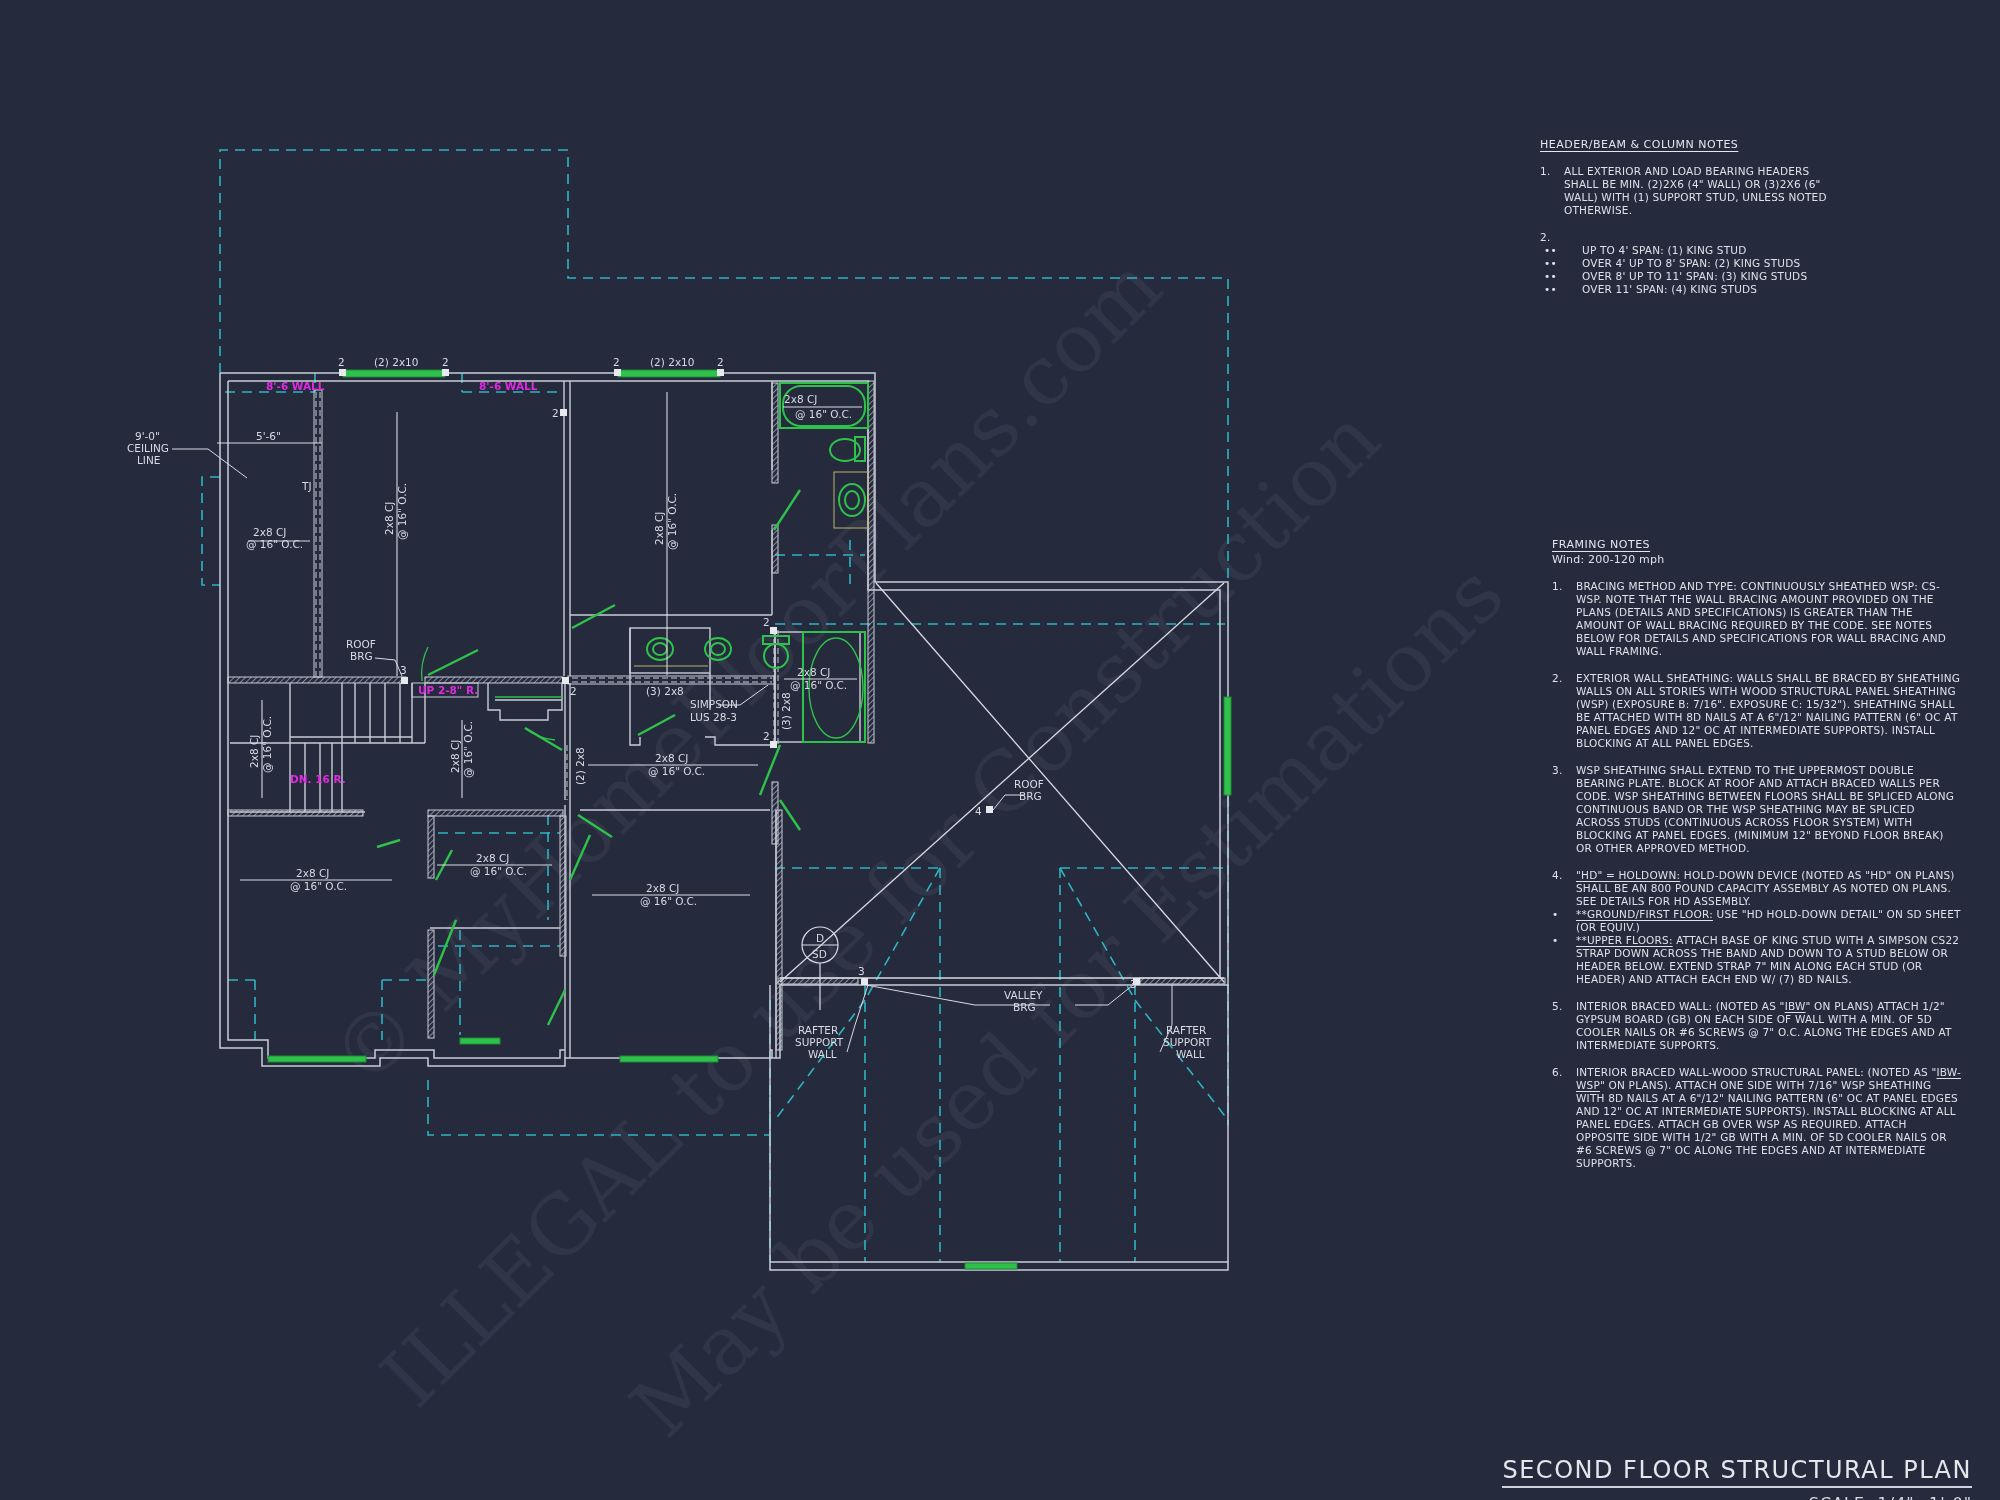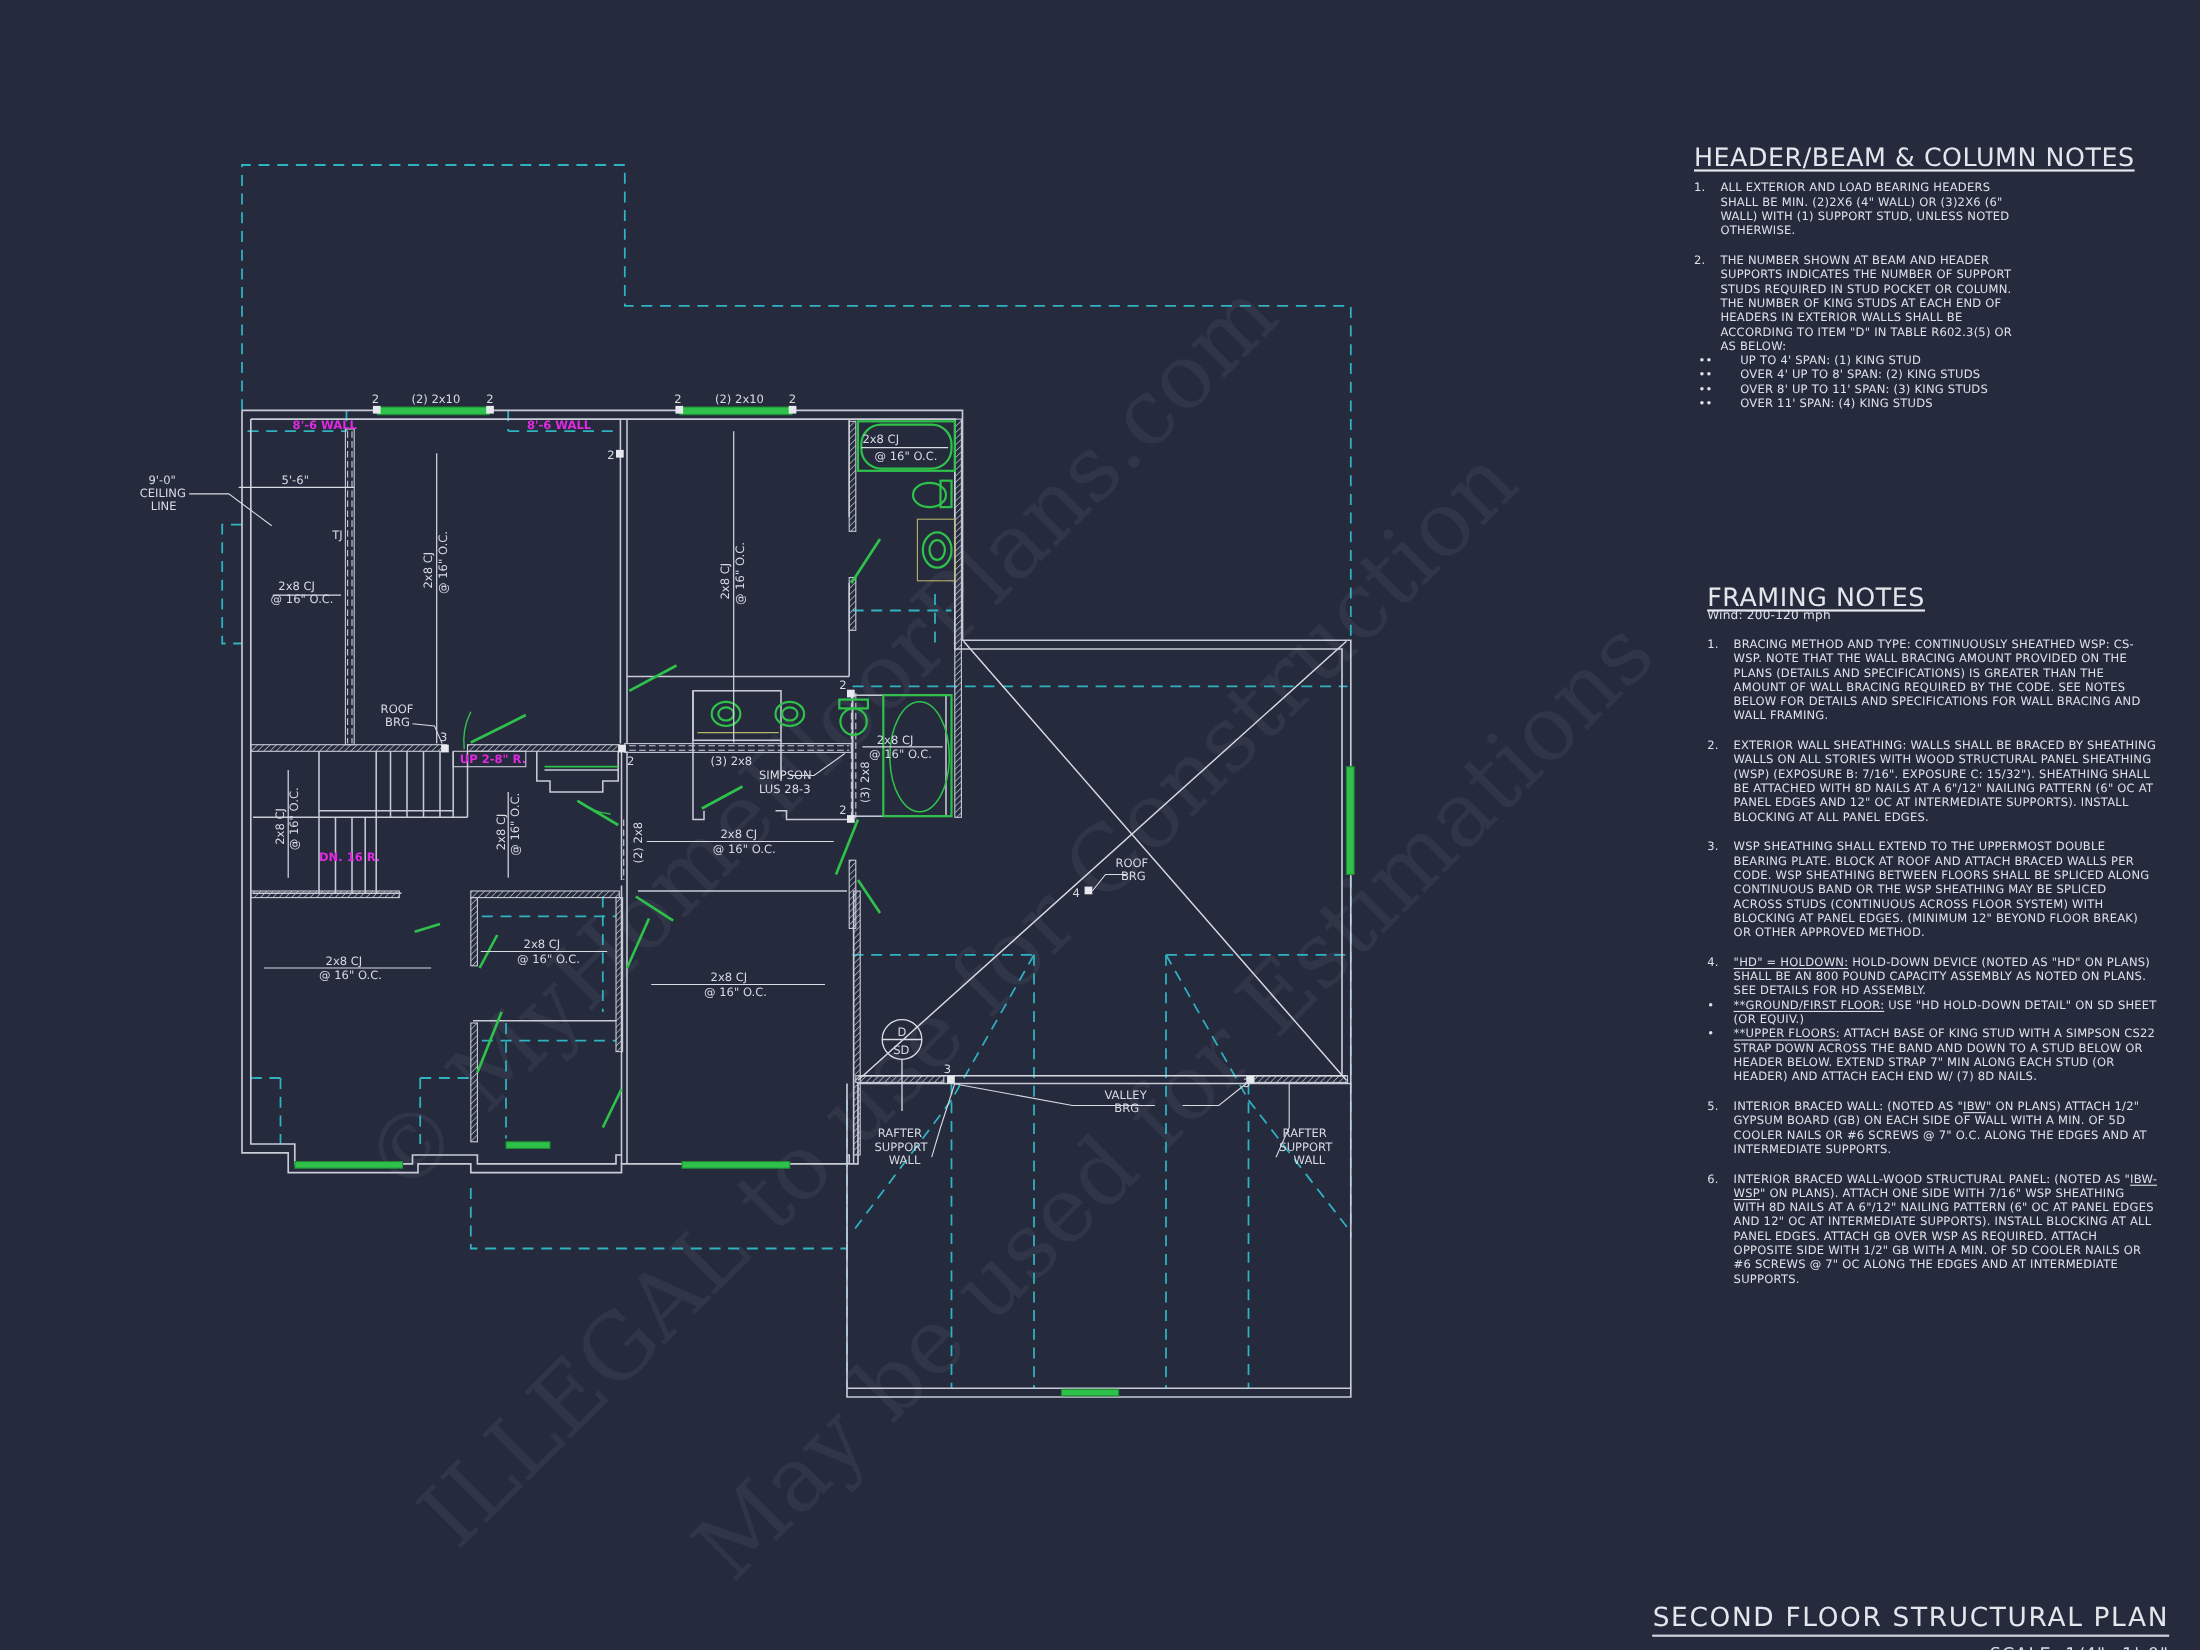--- a/index.html
+++ b/index.html
@@ -9,21 +9,21 @@
     position: relative;
     font-family: "DejaVu Sans", sans-serif;
     color: #d9dbe3;
   }
   #plan { position: absolute; left: 0; top: 0; width: 2000px; height: 1500px; }
   .cad { font-family: "DejaVu Sans", sans-serif; fill: #d9dbe3; }
   .wm { position: absolute; font-family: "DejaVu Serif", serif; color: rgba(200,205,225,0.07);
         white-space: nowrap; transform-origin: left bottom; pointer-events: none; }
   .notes { position: absolute; font-size: 10.5px; line-height: 13px; letter-spacing: 0.2px;
            color: #dfe1e8; text-transform: uppercase; }
-  .notes h2 { font-weight: normal; font-size: 23px; margin: 0; text-decoration: underline;
+  .notes h2 { font-weight: normal; font-size: 11px; margin: 0; text-decoration: underline;
               text-underline-offset: 3px; letter-spacing: 0.5px; color: #e4e6ec; }
   .notes .sub { text-transform: none; font-size: 11px; margin-top: 2px; }
   .note-item { display: flex; margin-top: 14px; }
   .note-num { width: 24px; flex: none; }
   .note-text { flex: 1; }
   .bullet { display: flex; margin-top: 0; }
   .bullet .dot { width: 38px; flex: none; padding-left: 4px; }
   .bullet2 .dot { width: 24px; padding-left: 0; }
   u { text-underline-offset: 2px; }
   .title-block { position: absolute; right: 28px; top: 1456px; text-align: right; }
@@ -333,21 +333,20 @@
 </svg>
 
 <div class="notes" style="left:1540px; top:138px; width:440px;">
   <h2>HEADER/BEAM &amp; COLUMN NOTES</h2>
   <div class="note-item">
     <span class="note-num">1.</span>
     <span class="note-text" style="width:270px; flex:none;">ALL EXTERIOR AND LOAD BEARING HEADERS SHALL BE MIN. (2)2x6 (4" WALL) OR (3)2x6 (6" WALL) WITH (1) SUPPORT STUD, UNLESS NOTED OTHERWISE.</span>
   </div>
   <div class="note-item">
     <span class="note-num">2.</span>
-    <span class="note-text" style="width:270px; flex:none;">THE NUMBER SHOWN AT BEAM AND HEADER SUPPORTS INDICATES THE NUMBER OF SUPPORT STUDS REQUIRED IN STUD POCKET OR COLUMN. THE NUMBER OF KING STUDS AT EACH END OF HEADERS IN EXTERIOR WALLS SHALL BE ACCORDING TO ITEM "d" IN TABLE R602.3(5) OR AS BELOW:</span>
   </div>
   <div class="bullet">
       <span class="dot">••</span>
       <span>UP TO 4' SPAN: (1) KING STUD</span>
     </div>
   <div class="bullet">
       <span class="dot">••</span>
       <span>OVER 4' UP TO 8' SPAN: (2) KING STUDS</span>
     </div>
   <div class="bullet">

